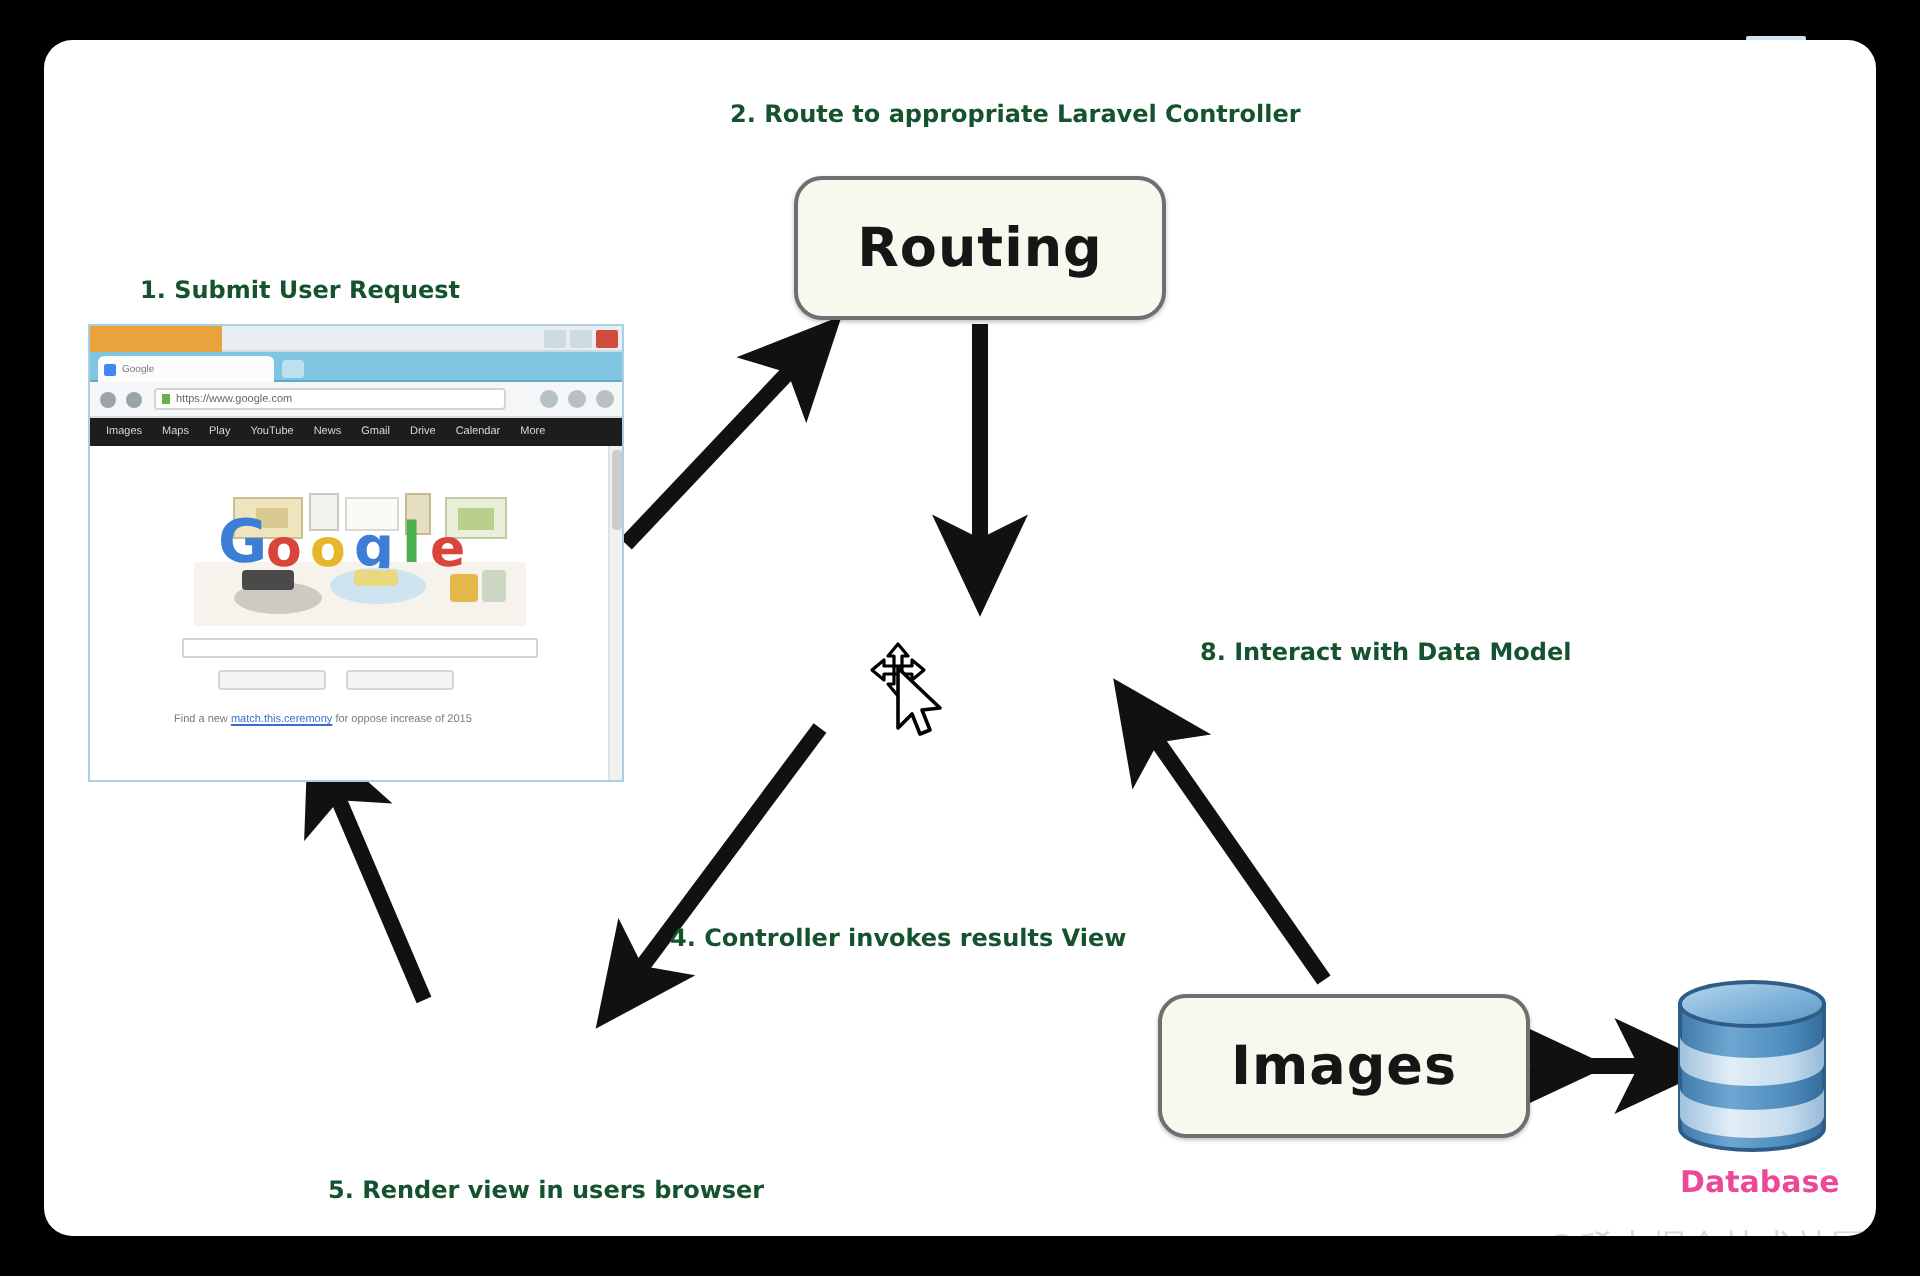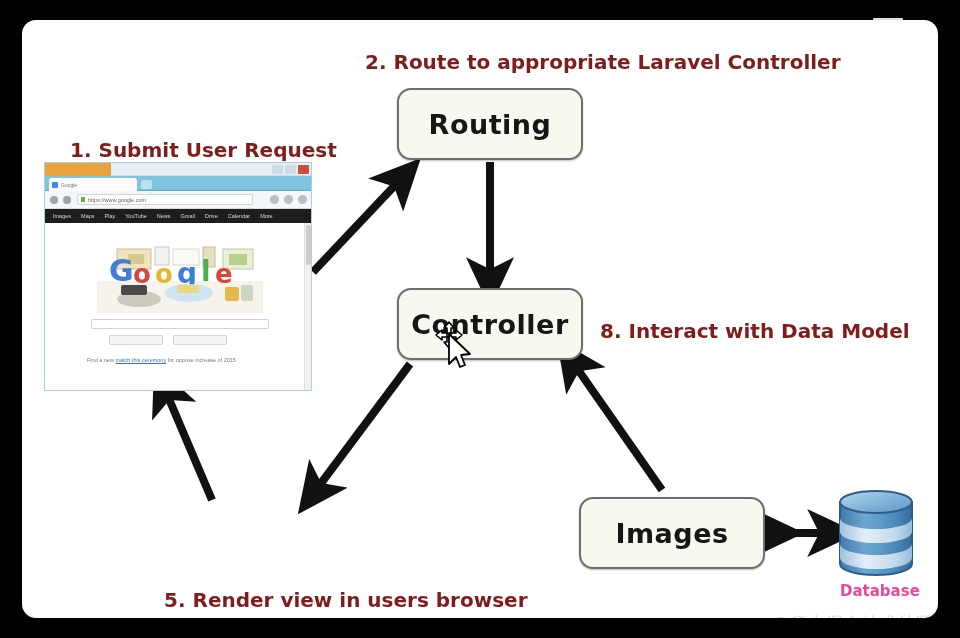--- a/index.html
+++ b/index.html
@@ -64,22 +64,22 @@
   #node-routing   { left: 375px; top: 68px;  width: 186px; height: 72px; }
   #node-controller{ left: 375px; top: 268px; width: 186px; height: 72px; }
   #node-view      { left: 183px; top: 477px; width: 186px; height: 72px; }
   #node-model     { left: 557px; top: 477px; width: 186px; height: 72px; }
 
   
   .caption {
     position: absolute;
     font-family: "DejaVu Sans", sans-serif;
     font-weight: bold;
-    font-size: 20px;
-    color: #7f1d1d;
+    font-size: 12px;
+    color: #14532d;
     white-space: nowrap;
   }
   #cap-1 { left: 48px;  top: 118px; }
   #cap-2 { left: 343px; top: 30px;  }
   #cap-3 { left: 578px; top: 299px; }
   #cap-4 { left: 313px; top: 442px; }
   #cap-5 { left: 142px; top: 568px; }
   #cap-db {
     left: 818px; top: 562px;
     font-size: 15px; color: #ec4899;
@@ -270,32 +270,30 @@
 
         <g>
           <line x1="752" y1="513" x2="806" y2="513" stroke="#111111" stroke-width="8" marker-end="url(#ah)" marker-start="url(#ah)"></line>
         </g>
       </svg>
 
       <div class="node" id="node-routing">
         <span>Routing</span>
       </div>
 
-      <div class="node" id="node-controller">
-        <span>Controller</span>
-      </div>
 
 
       <div class="node" id="node-model">
         <span>Images</span>
       </div>
 
       <div class="caption" id="cap-1">1.  Submit User Request</div>
       <div class="caption" id="cap-2">2. Route to appropriate Laravel Controller</div>
       <div class="caption" id="cap-3">8. Interact with Data Model</div>
+      <div class="caption" id="cap-4">4. Controller invokes results View</div>
       <div class="caption" id="cap-5">5. Render view in users browser</div>
       <div class="caption" id="cap-db">Database</div>
 
       <div id="browser">
 
         <div class="b-titlebar">
           <div class="tb-orange"></div>
           <div class="wbtns">
             <div class="wbtn"></div>
             <div class="wbtn"></div>

